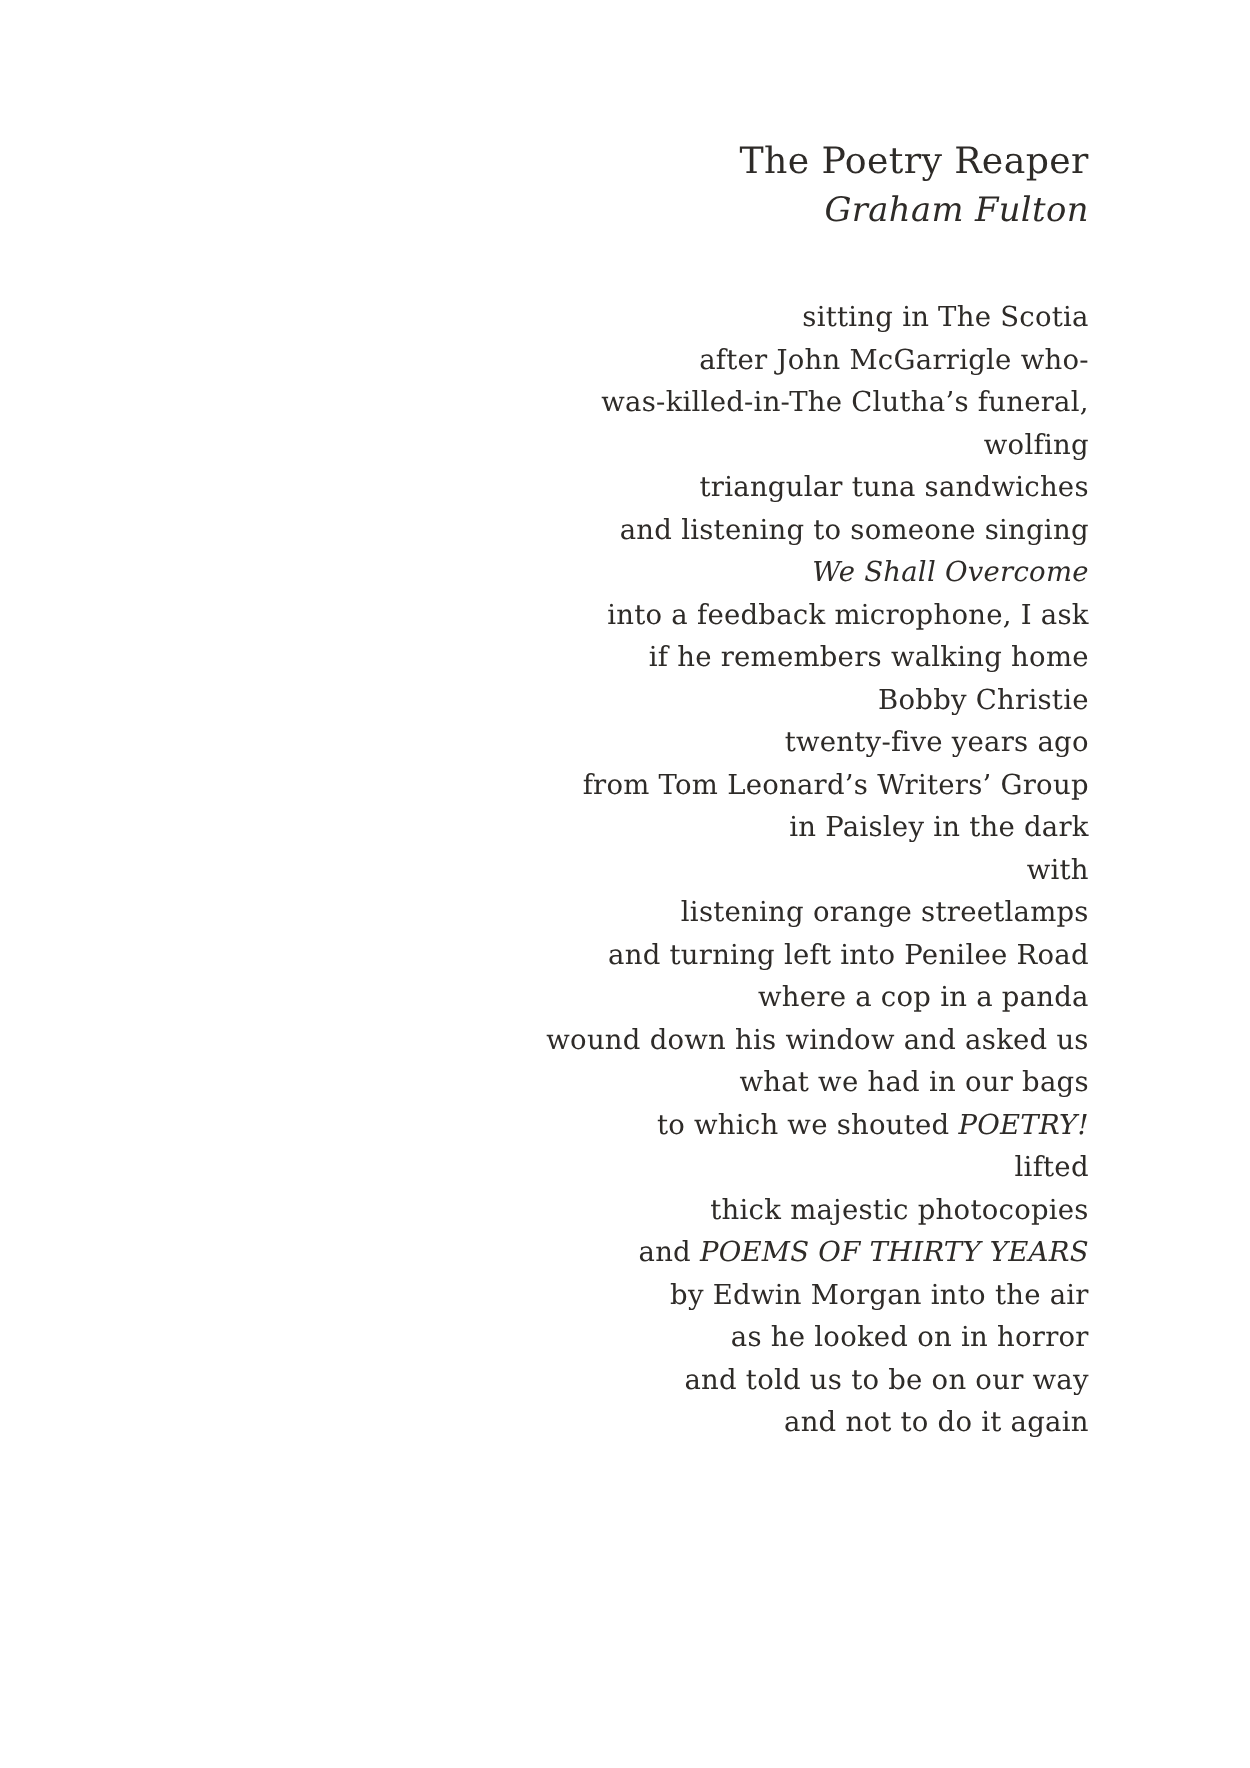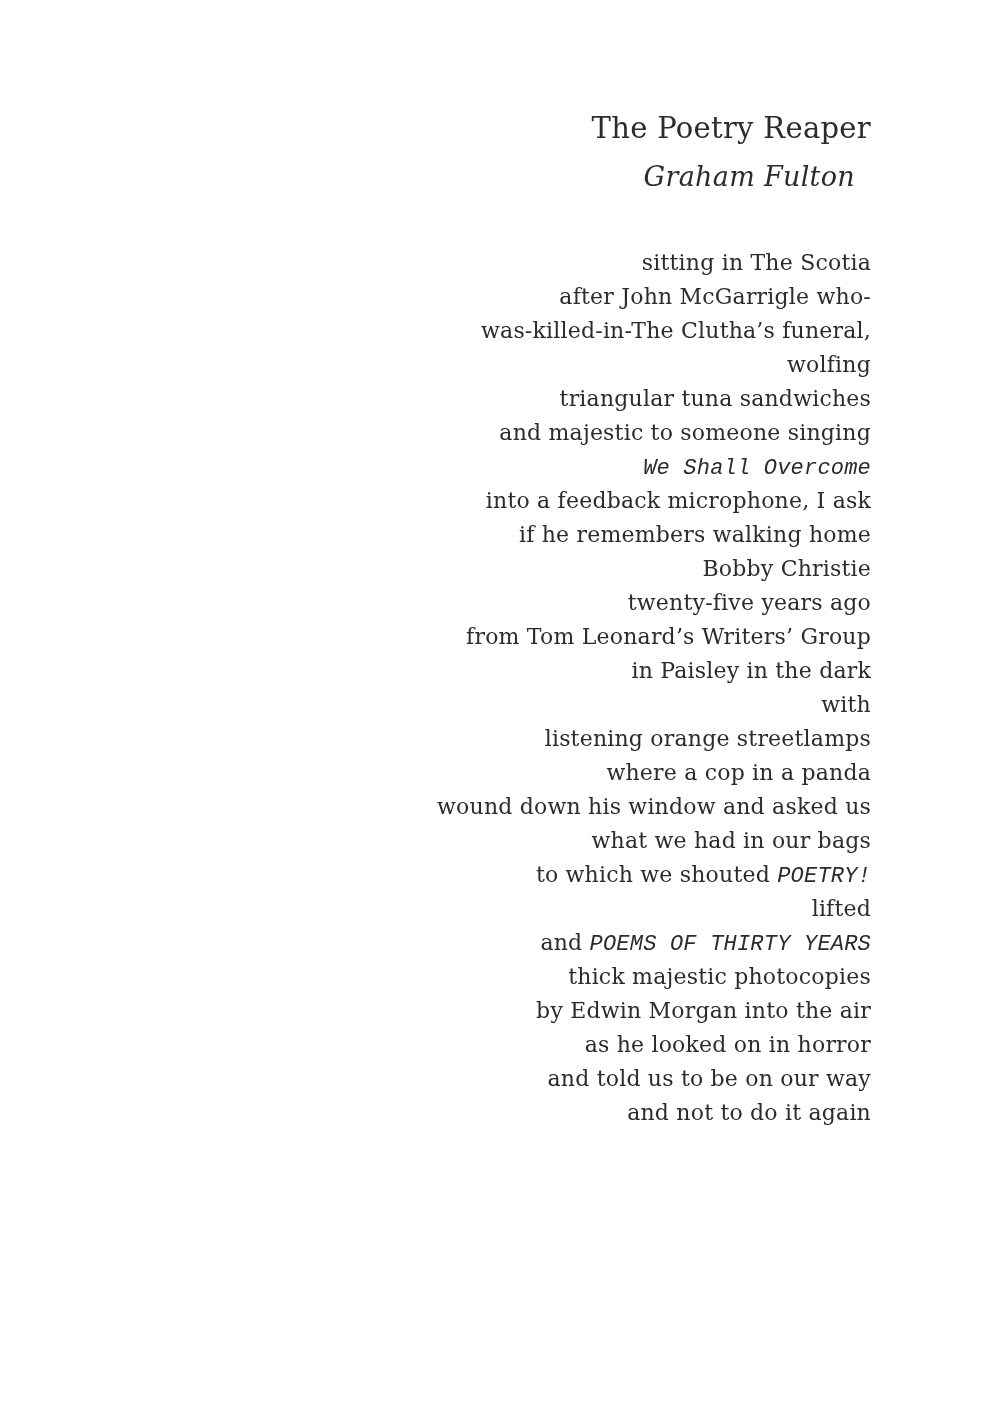--- a/index.html
+++ b/index.html
@@ -26,66 +26,66 @@
     font-size: 29px;
     font-weight: normal;
     margin: 0 0 8px 0;
     letter-spacing: 0.3px;
     line-height: 1.15;
   }
   .poem-author {
     font-size: 27px;
     font-weight: normal;
     font-style: italic;
-    margin: 16px;
+    margin: 0;
     letter-spacing: 0.3px;
     line-height: 1.15;
   }
   .poem-body {
     margin-top: 54px;
   }
   .poem-line {
     font-size: 22px;
     line-height: 34px;
     height: 34px;
     white-space: pre;
     letter-spacing: 0.2px;
   }
   .seg-italic {
     font-style: italic;
-    font-family: Liberation Mono, monospace;
   }
 </style>
 </head>
 <body style="color: rgb(46, 43, 40); background: rgb(255, 255, 255);">
 
 <div class="page">
   <h1 class="poem-title">The Poetry Reaper</h1>
   <h2 class="poem-author">Graham Fulton</h2>
   <div class="poem-body" id="poem-body">
       <div class="poem-line"><span class="seg-normal">sitting in The Scotia</span></div>
       <div class="poem-line"><span class="seg-normal">after John McGarrigle who-</span></div>
       <div class="poem-line"><span class="seg-normal">was-killed-in-The Clutha’s funeral,</span></div>
       <div class="poem-line"><span class="seg-normal">wolfing</span></div>
       <div class="poem-line"><span class="seg-normal">triangular tuna sandwiches</span></div>
-      <div class="poem-line"><span class="seg-normal">and majestic to someone singing</span></div>
+      <div class="poem-line"><span class="seg-normal">and listening to someone singing</span></div>
       <div class="poem-line"><span class="seg-italic">We Shall Overcome</span></div>
       <div class="poem-line"><span class="seg-normal">into a feedback microphone, I ask</span></div>
       <div class="poem-line"><span class="seg-normal">if he remembers walking home</span></div>
       <div class="poem-line"><span class="seg-normal">Bobby Christie</span></div>
       <div class="poem-line"><span class="seg-normal">twenty-five years ago</span></div>
       <div class="poem-line"><span class="seg-normal">from Tom Leonard’s Writers’ Group</span></div>
       <div class="poem-line"><span class="seg-normal">in Paisley in the dark</span></div>
       <div class="poem-line"><span class="seg-normal">with</span></div>
       <div class="poem-line"><span class="seg-normal">listening orange streetlamps</span></div>
+      <div class="poem-line"><span class="seg-normal">and turning left into Penilee Road</span></div>
       <div class="poem-line"><span class="seg-normal">where a cop in a panda</span></div>
       <div class="poem-line"><span class="seg-normal">wound down his window and asked us</span></div>
       <div class="poem-line"><span class="seg-normal">what we had in our bags</span></div>
       <div class="poem-line"><span class="seg-normal">to which we shouted </span><span class="seg-italic">POETRY!</span></div>
       <div class="poem-line"><span class="seg-normal">lifted</span></div>
+      <div class="poem-line"><span class="seg-normal">thick majestic photocopies</span></div>
       <div class="poem-line"><span class="seg-normal">and </span><span class="seg-italic">POEMS OF THIRTY YEARS</span></div>
-      <div class="poem-line"><span class="seg-normal">thick majestic photocopies</span></div>
       <div class="poem-line"><span class="seg-normal">by Edwin Morgan into the air</span></div>
       <div class="poem-line"><span class="seg-normal">as he looked on in horror</span></div>
       <div class="poem-line"><span class="seg-normal">and told us to be on our way</span></div>
       <div class="poem-line"><span class="seg-normal">and not to do it again</span></div>
     </div>
 </div>
 
 </body></html>

